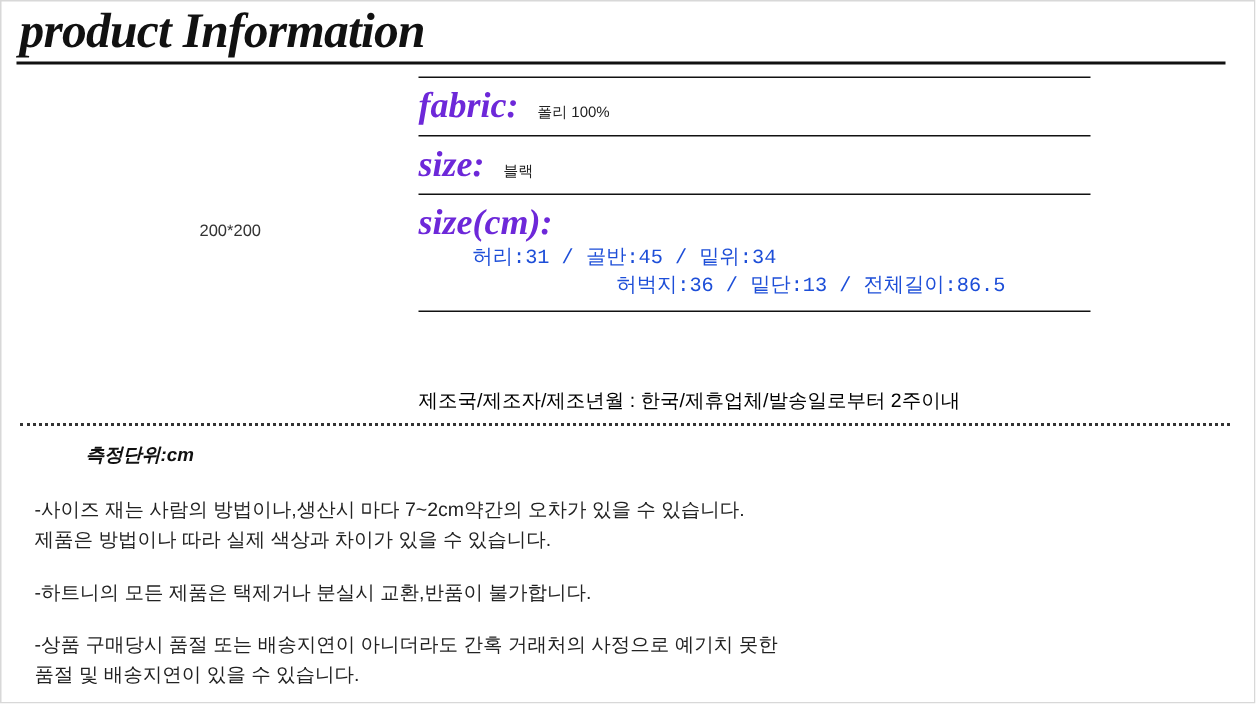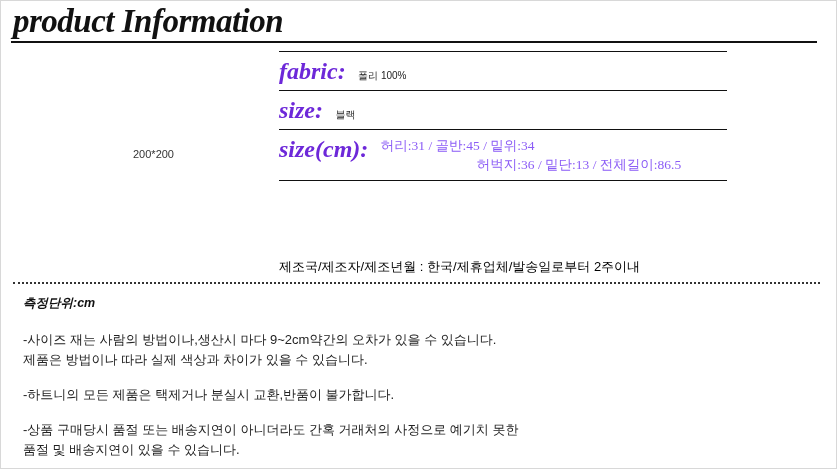--- a/index.html
+++ b/index.html
@@ -78,25 +78,26 @@
   .spec-row.size {
     border-bottom: 1px solid #111111;
     padding-bottom: 6px;
   }
   .size-lines {
     display: inline-block;
     vertical-align: top;
     padding-left: 8px;
   }
   .size-line {
-    font-family: Liberation Serif, serif;
+    font-family: Liberation Mono, monospace;
     font-size: 13.5px;
-    color: #8b5cf6;
+    color: #1d4ed8;
     line-height: 19px;
     white-space: nowrap;
+    margin-left: 28px;
   }
   .size-line.second {
     padding-left: 96px;
     text-align: center;
   }
 
   
   .dimension {
     position: absolute;
     left: 132px;
@@ -136,20 +137,21 @@
     top: 294px;
     width: 780px;
   }
   .note-heading {
     font-family: "Liberation Sans", sans-serif;
     font-weight: bold;
     font-style: italic;
     font-size: 12.5px;
     color: #111111;
     margin-bottom: 18px;
+    margin-left: 34px;
   }
   .note-block {
     font-family: "Liberation Sans", sans-serif;
     font-size: 13px;
     color: #222222;
     line-height: 20px;
     margin-bottom: 15px;
   }
   .note-block div { white-space: nowrap; }
 </style>
@@ -187,21 +189,21 @@
   </div>
 
   <div class="manufacture">제조국/제조자/제조년월 : 한국/제휴업체/발송일로부터 2주이내</div>
 
   <div class="dotted"></div>
 
   <div class="notes">
     <div class="note-heading">측정단위:cm</div>
 
     <div class="note-block">
-      <div>-사이즈 재는 사람의 방법이나,생산시 마다 9~2cm약간의 오차가 있을 수 있습니다.</div>
+      <div>-사이즈 재는 사람의 방법이나,생산시 마다 7~2cm약간의 오차가 있을 수 있습니다.</div>
       <div>제품은 방법이나 따라 실제 색상과 차이가 있을 수 있습니다.</div>
     </div>
 
     <div class="note-block">
       <div>-하트니의 모든 제품은 택제거나 분실시 교환,반품이 불가합니다.</div>
     </div>
 
     <div class="note-block">
       <div>-상품 구매당시 품절 또는 배송지연이 아니더라도 간혹 거래처의 사정으로 예기치 못한</div>
       <div>품절 및 배송지연이 있을 수 있습니다.</div>

